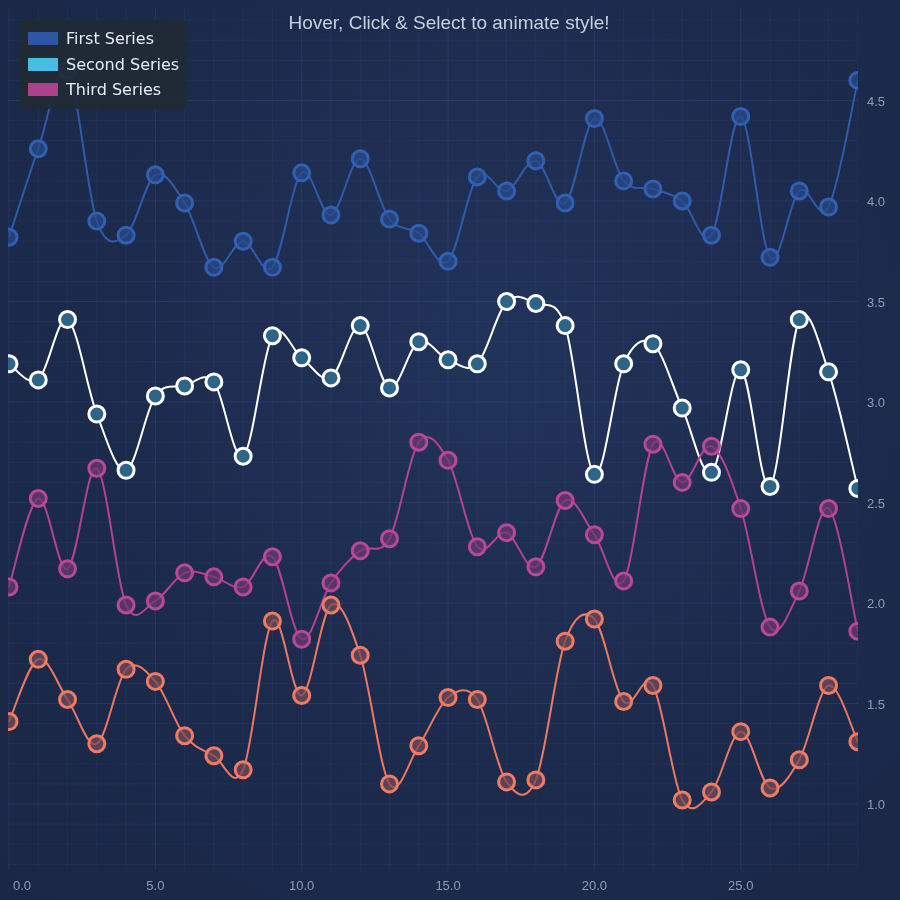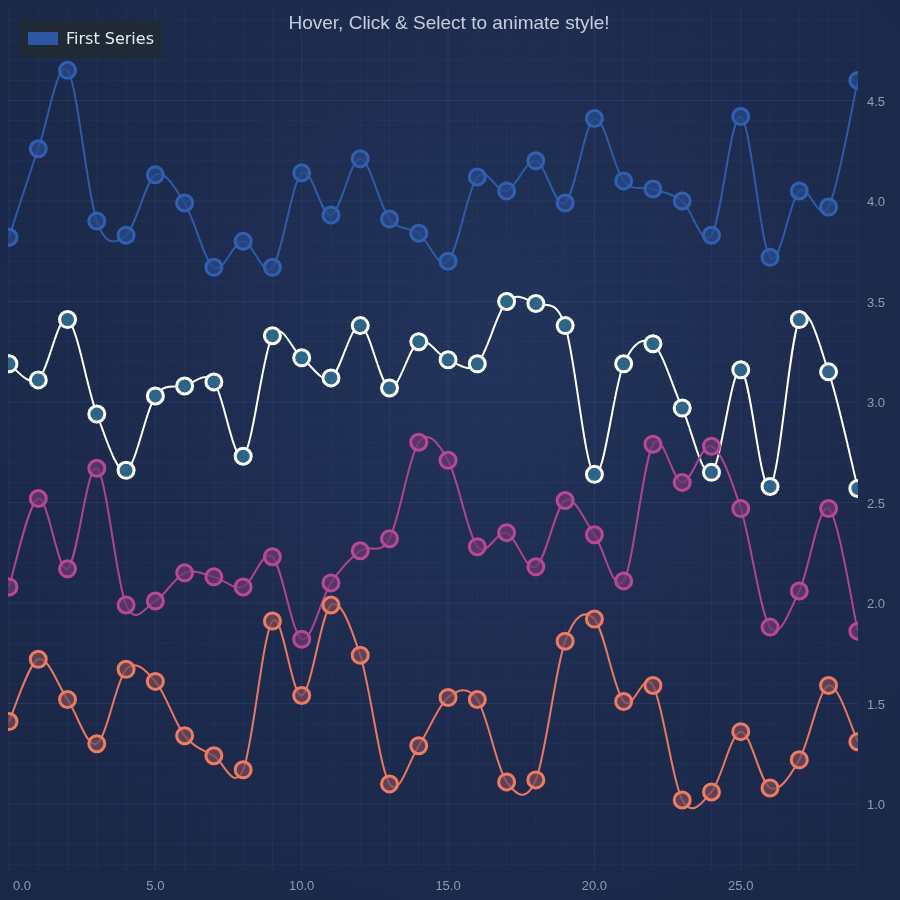--- a/index.html
+++ b/index.html
@@ -263,13 +263,21 @@
     </g>
 </svg>
 
 <div class="title">Hover, Click &amp; Select to animate style!</div>
 
 <div class="legend">
   <div class="legend-item">
     <span class="legend-swatch" style="background: rgb(46, 87, 163);"></span>
     <span class="legend-label">First Series</span>
   </div>
+  <div class="legend-item">
+    <span class="legend-swatch" style="background: rgb(71, 189, 230);"></span>
+    <span class="legend-label">Second Series</span>
+  </div>
+  <div class="legend-item">
+    <span class="legend-swatch" style="background: rgb(174, 65, 141);"></span>
+    <span class="legend-label">Third Series</span>
+  </div>
 </div>
 
 </body></html>

